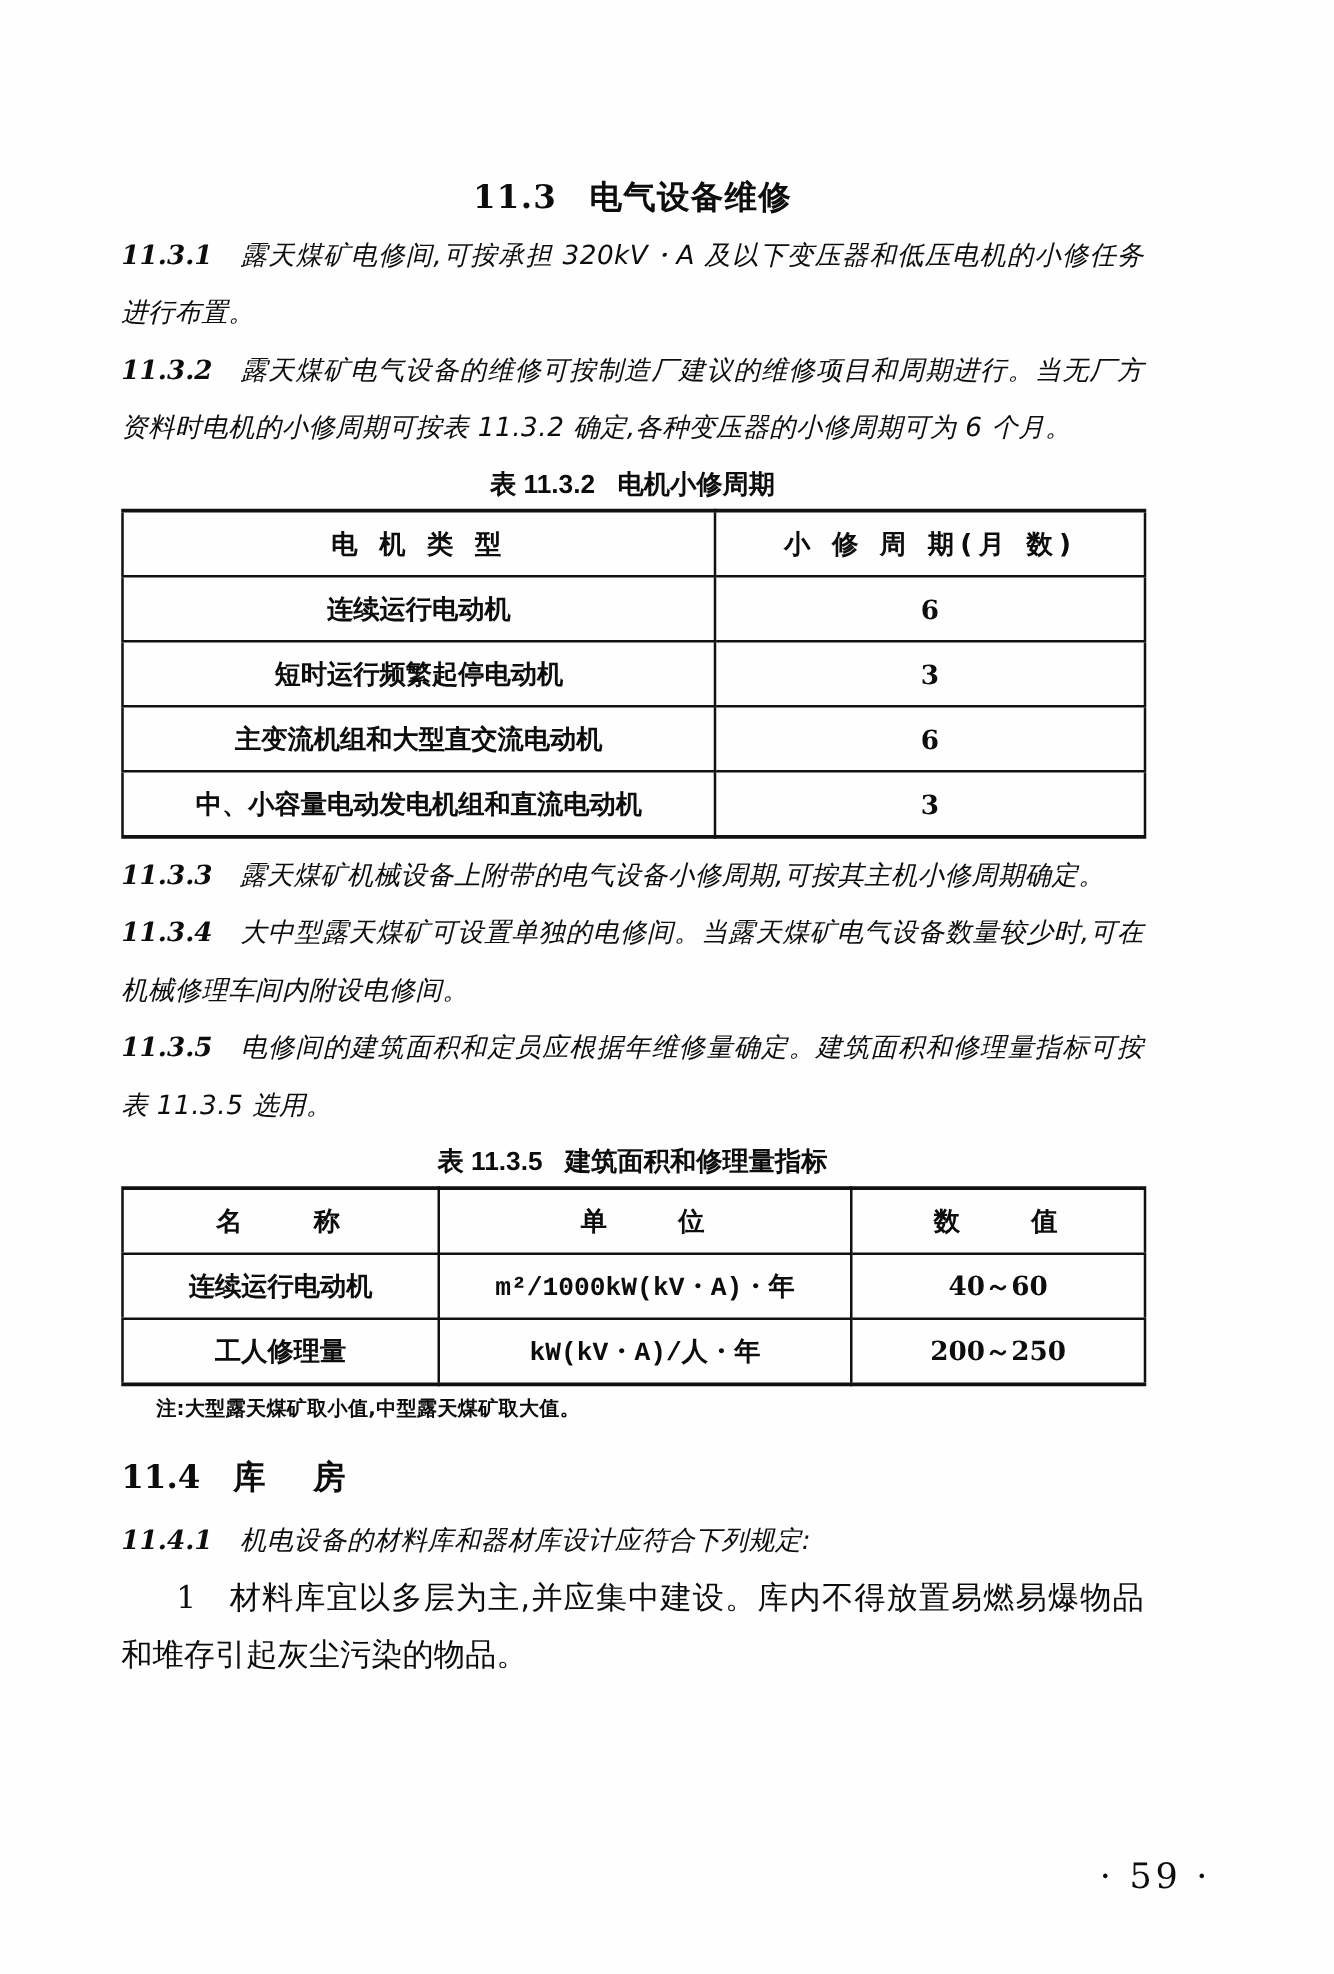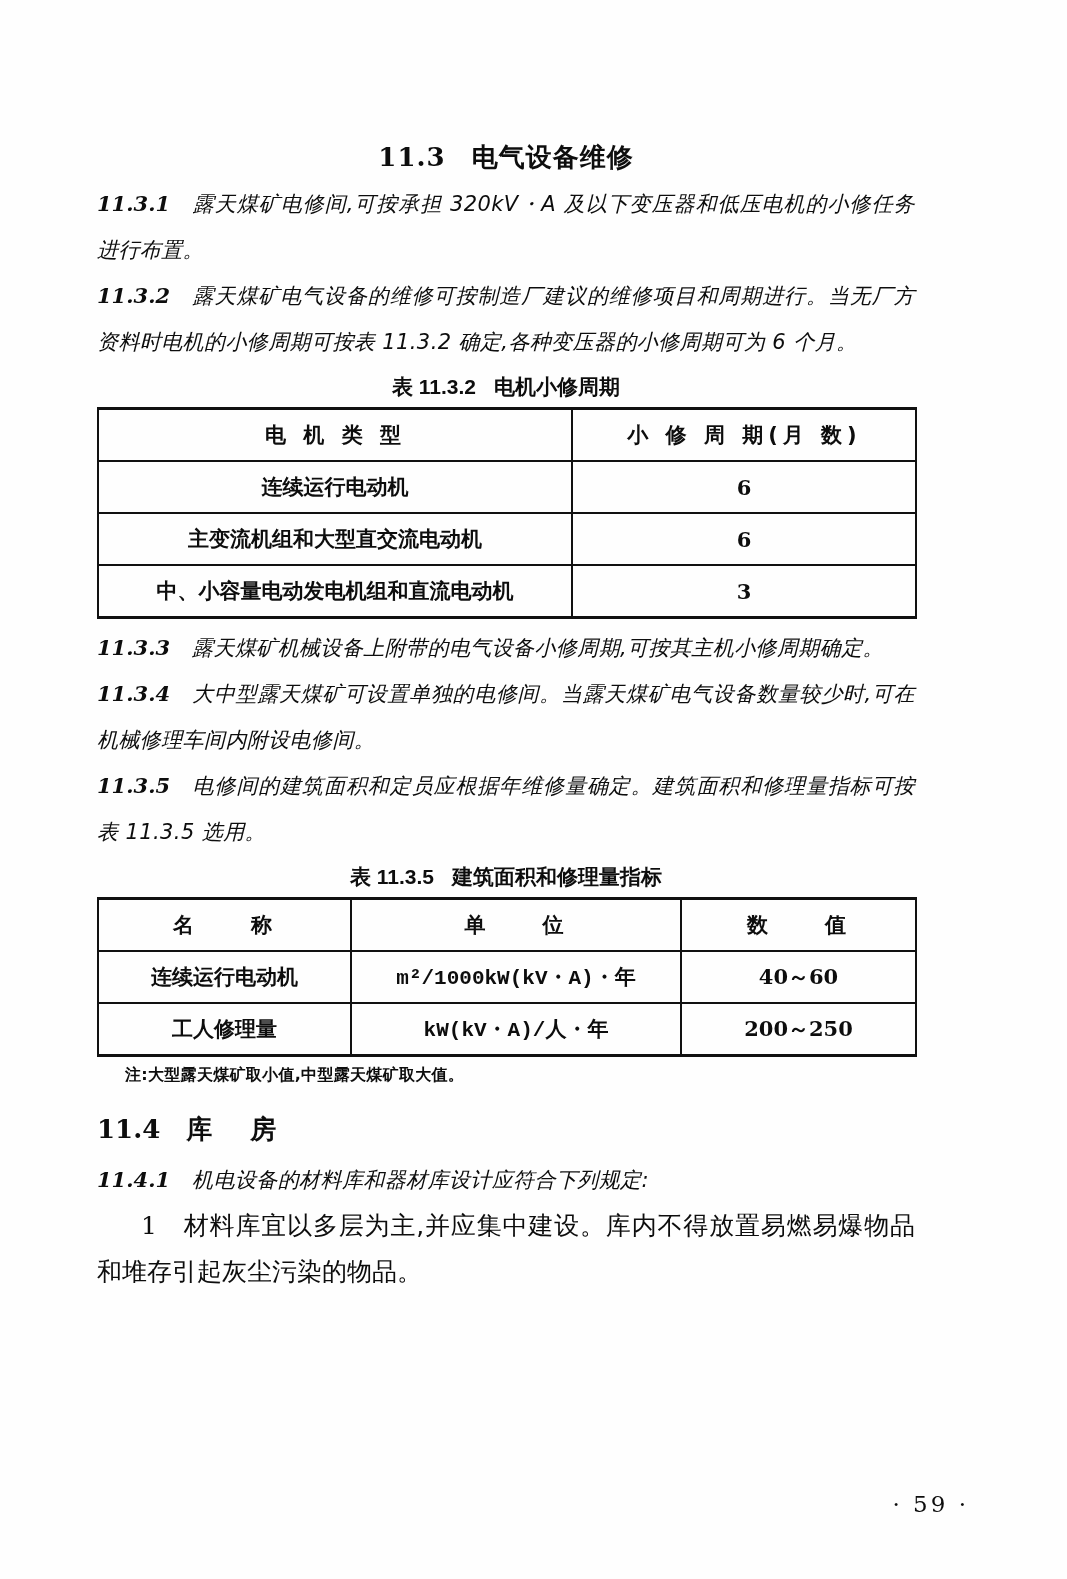--- a/index.html
+++ b/index.html
@@ -145,21 +145,21 @@
     margin: 8px 0 0 28px;
     letter-spacing: 0.3px;
   }
 
   
   .page-number {
     position: absolute;
     right: 98px;
     bottom: 62px;
     font-family: "DejaVu Serif", "Liberation Serif", serif;
-    font-size: 23px;
+    font-size: 28px;
     letter-spacing: 3px;
   }
 </style>
 </head>
 <body>
 
 <div class="page">
   <div class="content">
 
     <h2 class="section-heading">
@@ -186,20 +186,24 @@
       <thead>
         <tr>
           <th class="hdr-sp">电 机 类 型</th>
           <th class="hdr-sp">小 修 周 期(月 数)</th>
         </tr>
       </thead>
       <tbody>
         <tr>
           <td>连续运行电动机</td>
           <td class="num-cell">6</td>
+        </tr>
+        <tr>
+          <td>短时运行频繁起停电动机</td>
+          <td class="num-cell">3</td>
         </tr>
         <tr>
           <td>主变流机组和大型直交流电动机</td>
           <td class="num-cell">6</td>
         </tr>
         <tr>
           <td>中、小容量电动发电机组和直流电动机</td>
           <td class="num-cell">3</td>
         </tr>
       </tbody>

